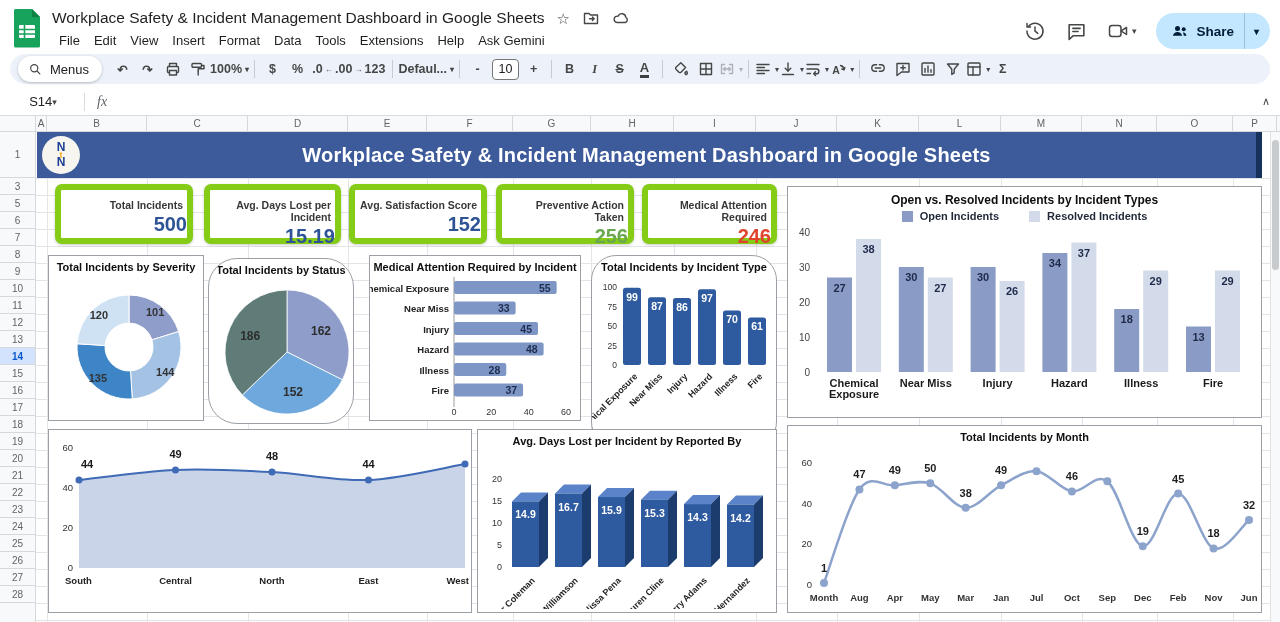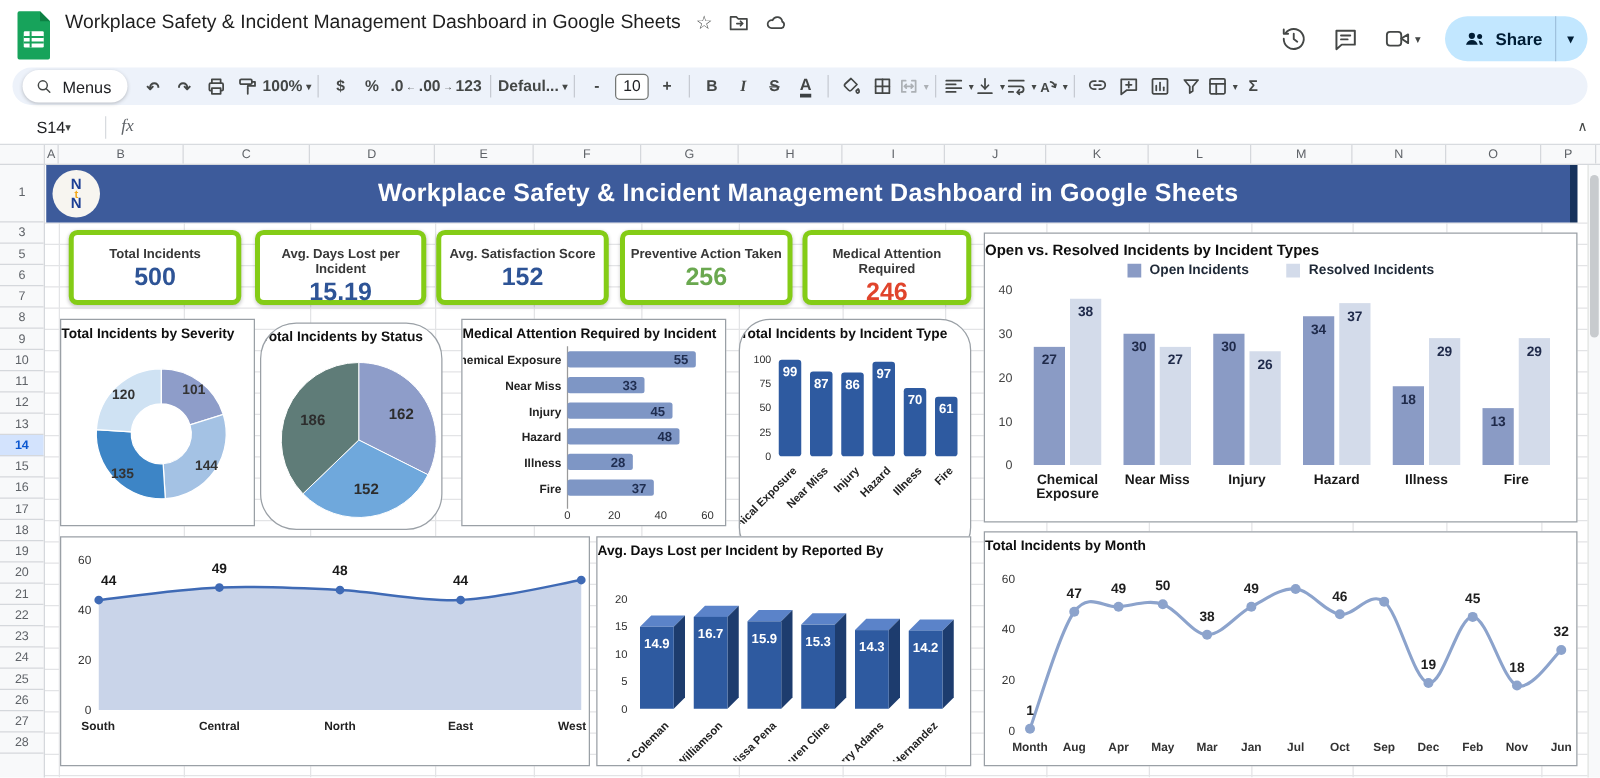--- a/index.html
+++ b/index.html
@@ -68,26 +68,26 @@
   .vscroll{position:absolute;right:0;top:16px;bottom:0;width:10px;background:#f8f9fa;border-left:1px solid #e1e3e1;z-index:5;}
   .vthumb{position:absolute;left:1px;width:7px;border-radius:4px;background:#c8cbce;top:8px;height:130px;}
   
   .dash-title{position:absolute;background:#3d5b9b;color:#fff;z-index:2;display:flex;align-items:center;}
   .dash-title .t{flex:1;text-align:center;font-size:20px;font-weight:bold;letter-spacing:.2px;}
   .dash-edge{position:absolute;background:#16325c;z-index:2;}
   .logo{position:absolute;left:5px;top:4px;width:38px;height:38px;border-radius:50%;background:#f7f5f0;
     display:flex;flex-direction:column;align-items:center;justify-content:center;line-height:.72;}
   .logo .n{color:#1c3f94;font-weight:bold;font-size:12px;}
   .logo .t2{color:#f2a71b;font-weight:bold;font-size:9px;}
-  .card{position:absolute;background:#fff;border:4px solid #84cc16;border-radius:7px;
-    box-shadow:0 1px 3px rgba(0,0,0,.2);z-index:2;text-align:center;}
+  .card{position:absolute;background:#fff;border:6px solid #84cc16;border-radius:7px;
+    box-shadow:0 1px 3px rgba(0,0,0,.2);z-index:2;text-align:right;}
   .card .lbl{font-size:10.5px;font-weight:bold;color:#383838;margin-top:9px;padding:0 4px;}
   .card .val{font-size:20px;font-weight:bold;margin-top:2px;}
   .panel{position:absolute;background:#fff;border:1px solid #9aa0a6;z-index:2;overflow:hidden;}
-  .panel-title{font-size:11px;font-weight:bold;color:#0f0f0f;text-align:left;margin-top:5px;white-space:nowrap;}
+  .panel-title{font-size:11px;font-weight:bold;color:#0f0f0f;text-align:center;margin-top:5px;white-space:nowrap;}
   .legend{display:flex;justify-content:center;gap:30px;font-size:11px;font-weight:bold;color:#1f2937;margin-top:3px;}
   .legend .li{display:flex;align-items:center;gap:7px;}
   .legend .sw{width:11px;height:11px;display:inline-block;}
   svg{display:block;}
 </style>
 </head>
 <body>
 
 <header>
   <div class="chrome-top">
@@ -108,20 +108,32 @@
             <path d="M2.5 4.5h4.5L8.5 6h7v8.5h-13z"></path>
               <path d="M7.5 9.8h4.5M10.4 8l1.8 1.8-1.8 1.8"></path>
           </svg>
         </span>
         <span class="t-icon">
           <svg width="19" height="18" viewBox="0 0 19 18" fill="none" stroke="#444746" stroke-width="1.4" stroke-linecap="round" stroke-linejoin="round">
             <path d="M5.5 13.5a3.2 3.2 0 1 1 .6-6.3 4 4 0 0 1 7.7 1.1 2.8 2.8 0 0 1-.6 5.2z"></path>
           </svg>
         </span>
       </div>
+      <nav class="menubar" id="menubar">
+          <span>File</span>
+          <span>Edit</span>
+          <span>View</span>
+          <span>Insert</span>
+          <span>Format</span>
+          <span>Data</span>
+          <span>Tools</span>
+          <span>Extensions</span>
+          <span>Help</span>
+          <span>Ask Gemini</span>
+        </nav>
     </div>
     <div class="chrome-right">
       <span class="cicon">
         <svg width="22" height="22" viewBox="0 0 22 22" fill="none" stroke="#444746" stroke-width="1.5" stroke-linecap="round" stroke-linejoin="round">
           <path d="M4.5 6.5A8 8 0 1 1 3 11"></path>
             <path d="M3 3.5v3.5h3.5"></path>
             <path d="M11 7v4.2l2.8 2.2"></path>
         </svg>
       </span>
       <span class="cicon">

